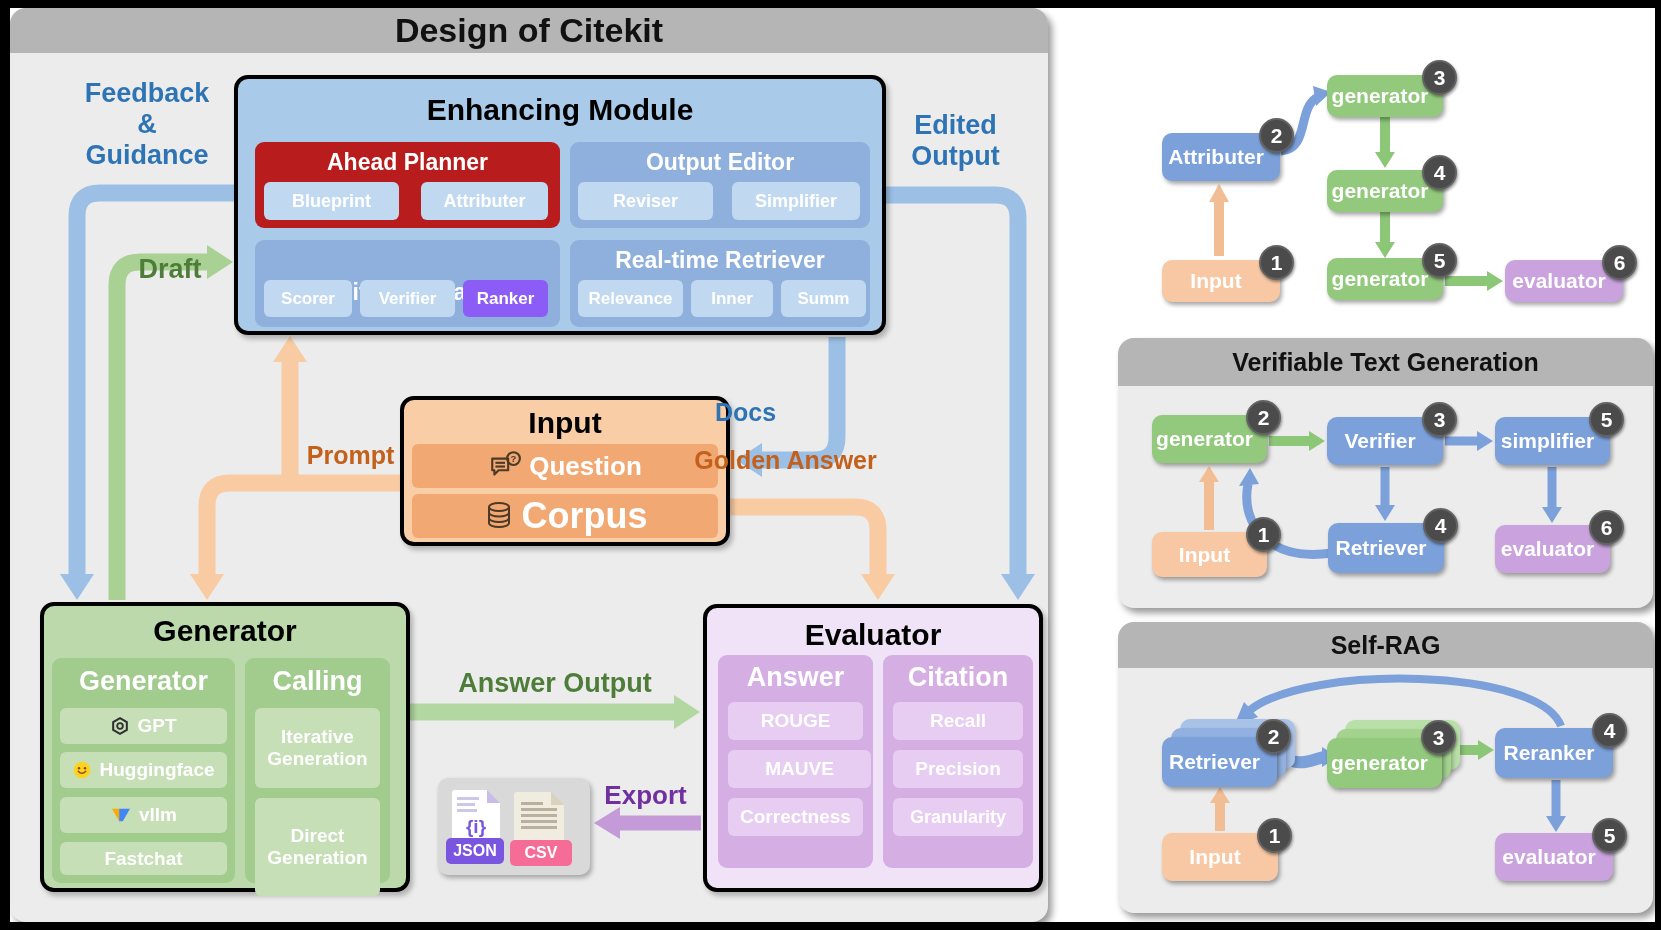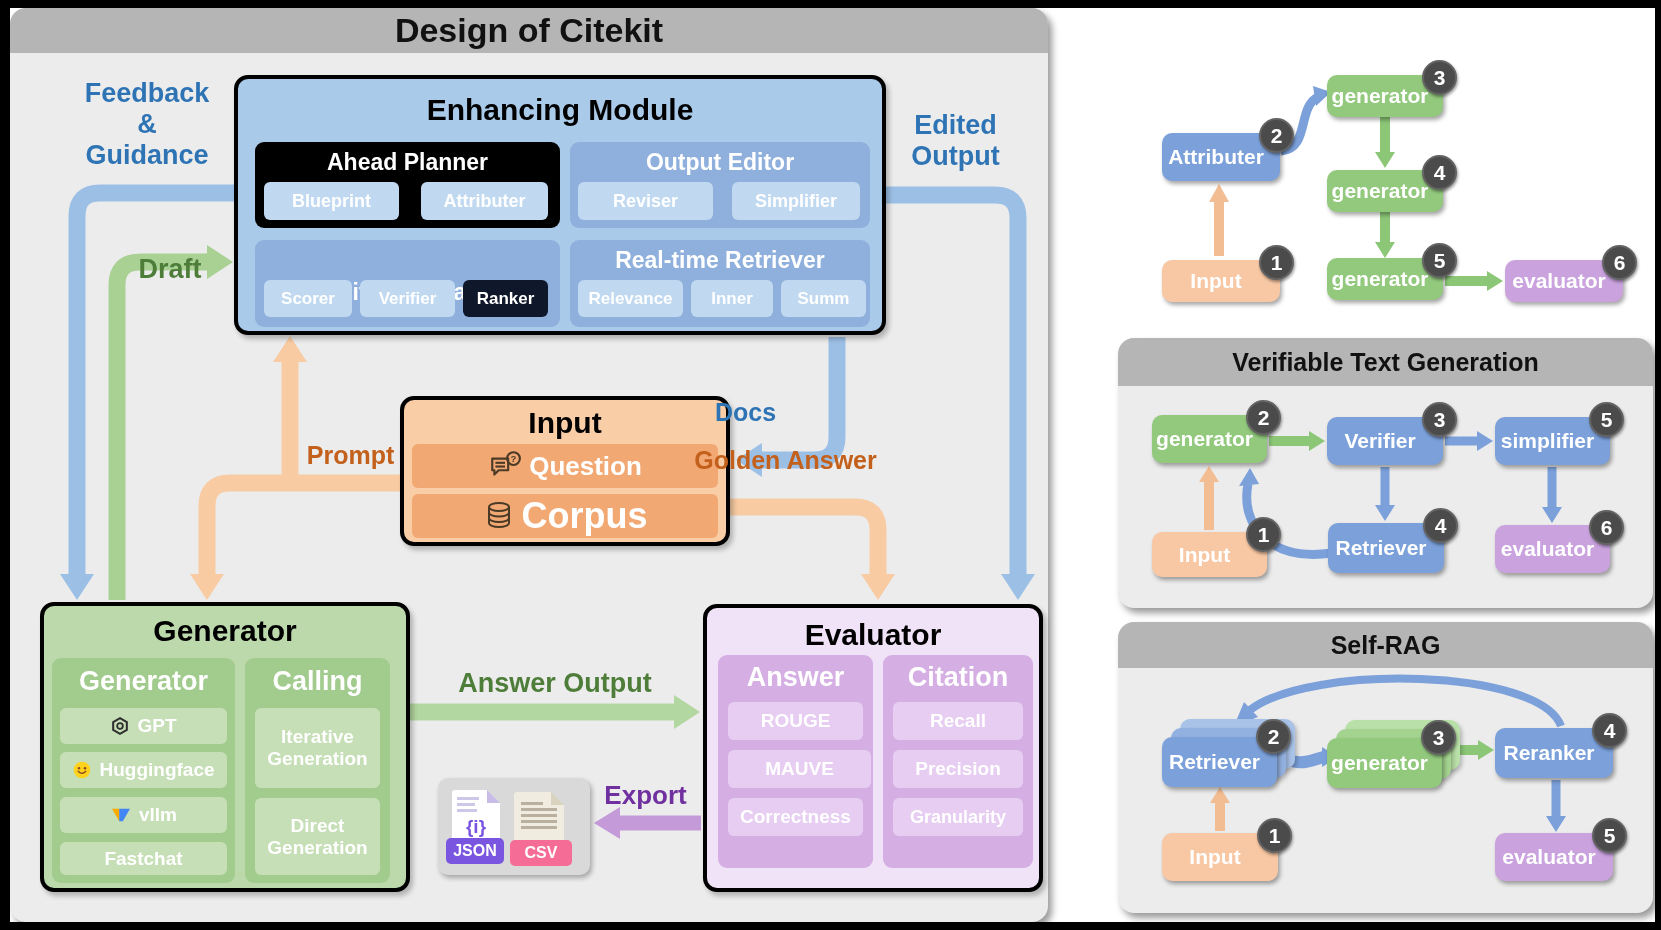--- a/index.html
+++ b/index.html
@@ -117,38 +117,38 @@
     <path d="M 1556 780 V 816" stroke="#7ba0da" stroke-width="9" fill="none"></path>
     <polygon points="1546,816 1566,816 1556,832" fill="#7ba0da"></polygon>
     <path d="M 1561 726 C 1540 668 1310 664 1250 710" stroke="#7ba0da" stroke-width="8" fill="none"></path>
     <polygon points="1244,702 1258,717 1234,726" fill="#7ba0da"></polygon>
   </svg>
 
   <div class="box" style="left:234px;top:75px;width:644px;height:252px;background:#a9cae9;">
     <div class="boxtitle" style="top:14px;font-size:30px;">Enhancing Module</div>
   </div>
 
-  <div class="subpanel" style="left:255px;top:142px;width:305px;height:86px;background:#000000;">
+  <div class="subpanel" style="left:255px;top:142px;width:305px;height:86px;background:#b91c1c;">
     <div class="subtitle" style="top:7px;font-size:23px;">Ahead Planner</div>
   </div>
   <div class="chip" style="left:264px;top:182px;width:135px;height:38px;background:#c0d9f0;font-size:18px;">Blueprint</div>
   <div class="chip" style="left:421px;top:182px;width:127px;height:38px;background:#c0d9f0;font-size:18px;">Attributer</div>
 
   <div class="subpanel" style="left:570px;top:142px;width:300px;height:86px;background:#8fafdc;">
     <div class="subtitle" style="top:7px;font-size:23px;">Output Editor</div>
   </div>
   <div class="chip" style="left:578px;top:182px;width:135px;height:38px;background:#c0d9f0;font-size:18px;">Reviser</div>
   <div class="chip" style="left:732px;top:182px;width:128px;height:38px;background:#c0d9f0;font-size:18px;">Simplifier</div>
 
   <div class="subpanel" style="left:255px;top:240px;width:305px;height:87px;background:#8fafdc;">
     <div class="subtitle" style="top:7px;font-size:23px;margin-top:32px;">Quality Feedbacker</div>
   </div>
   <div class="chip" style="left:264px;top:280px;width:88px;height:37px;background:#c0d9f0;font-size:17px;">Scorer</div>
   <div class="chip" style="left:360px;top:280px;width:95px;height:37px;background:#c0d9f0;font-size:17px;">Verifier</div>
-  <div class="chip" style="left:463px;top:280px;width:85px;height:37px;background:#0f172a;font-size:17px;">Ranker</div>
+  <div class="chip" style="left:463px;top:280px;width:85px;height:37px;background:#8b5cf6;font-size:17px;">Ranker</div>
 
   <div class="subpanel" style="left:570px;top:240px;width:300px;height:87px;background:#8fafdc;">
     <div class="subtitle" style="top:7px;font-size:23px;">Real-time Retriever</div>
   </div>
   <div class="chip" style="left:578px;top:280px;width:105px;height:37px;background:#c0d9f0;font-size:17px;">Relevance</div>
   <div class="chip" style="left:691px;top:280px;width:82px;height:37px;background:#c0d9f0;font-size:17px;">Inner</div>
   <div class="chip" style="left:781px;top:280px;width:85px;height:37px;background:#c0d9f0;font-size:17px;">Summ</div>
 
   <div class="box" style="left:400px;top:396px;width:322px;height:142px;background:#f9cda6;">
     <div class="boxtitle" style="top:6px;font-size:30px;">Input</div>
@@ -212,21 +212,21 @@
     </span>
     <span>vllm</span>
   </div>
   <div class="itm" style="left:60px;top:842px;width:167px;height:33px;background:#c6dfb6;font-size:19px;">
     <span>Fastchat</span>
   </div>
   <div class="subpanel" style="left:245px;top:658px;width:145px;height:225px;background:#a2cb8e;">
     <div class="subtitle" style="top:8px;font-size:27px;">Calling</div>
   </div>
   <div class="itm" style="left:255px;top:708px;width:125px;height:80px;background:#c6dfb6;font-size:19px;padding:0 6px;box-sizing:border-box;">Iterative Generation</div>
-  <div class="itm" style="left:255px;top:798px;width:125px;height:77px;background:#c6dfb6;font-size:19px;padding:15px 6px;box-sizing:border-box;">Direct Generation</div>
+  <div class="itm" style="left:255px;top:798px;width:125px;height:98px;background:#c6dfb6;font-size:19px;padding:15px 6px;box-sizing:border-box;">Direct Generation</div>
 
   <div class="box" style="left:703px;top:604px;width:332px;height:280px;background:#f1e3f7;">
     <div class="boxtitle" style="top:10px;font-size:30px;">Evaluator</div>
   </div>
   <div class="subpanel" style="left:718px;top:655px;width:155px;height:213px;background:#d5aee3;">
     <div class="subtitle" style="top:7px;font-size:27px;">Answer</div>
   </div>
   <div class="chip" style="left:728px;top:702px;width:135px;height:38px;background:#e6cdf1;font-size:19px;">ROUGE</div>
   <div class="chip" style="left:728px;top:750px;width:143px;height:38px;background:#e6cdf1;font-size:19px;">MAUVE</div>
   <div class="chip" style="left:728px;top:798px;width:135px;height:38px;background:#e6cdf1;font-size:19px;">Correctness</div>

